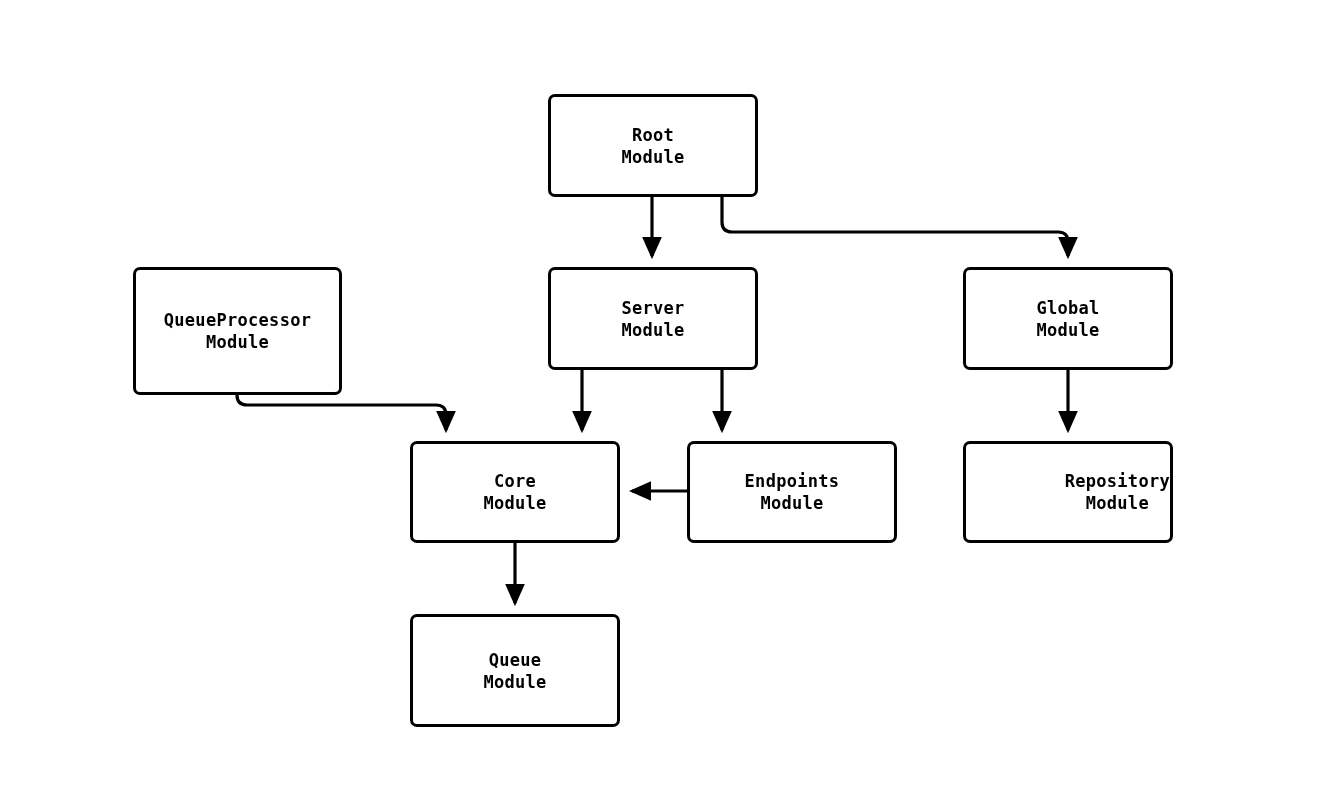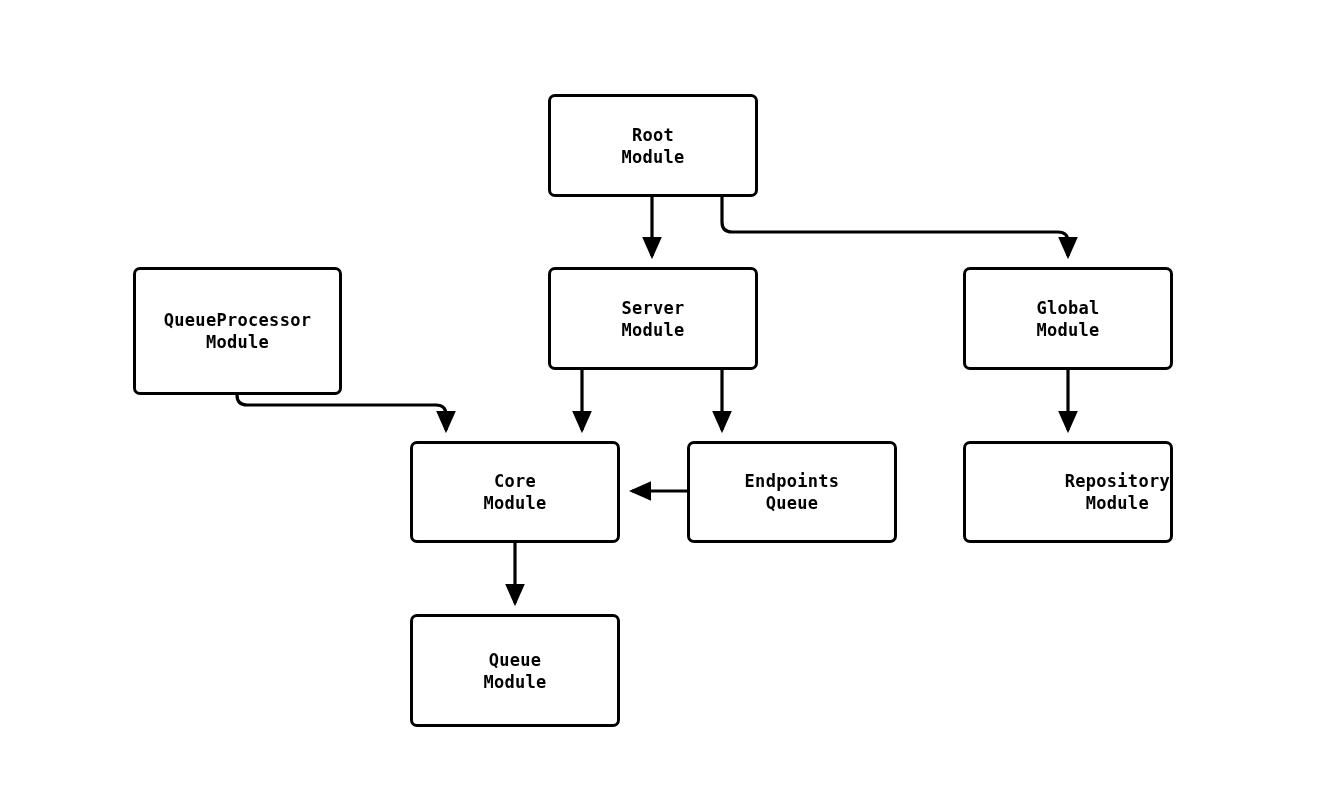--- a/index.html
+++ b/index.html
@@ -95,21 +95,21 @@
 Module</span>
   </div>
 
   <div class="node" id="node-core" style="left: 410px; top: 441px; width: 210px; height: 102px;">
     <span class="node-label">Core
 Module</span>
   </div>
 
   <div class="node" id="node-endpoints" style="left: 687px; top: 441px; width: 210px; height: 102px;">
     <span class="node-label">Endpoints
-Queue</span>
+Module</span>
   </div>
 
   <div class="node" id="node-repository" style="left: 963px; top: 441px; width: 210px; height: 102px; justify-content: flex-end;">
     <span class="node-label">Repository
 Module</span>
   </div>
 
   <div class="node" id="node-queue" style="left: 410px; top: 614px; width: 210px; height: 113px;">
     <span class="node-label">Queue
 Module</span>

